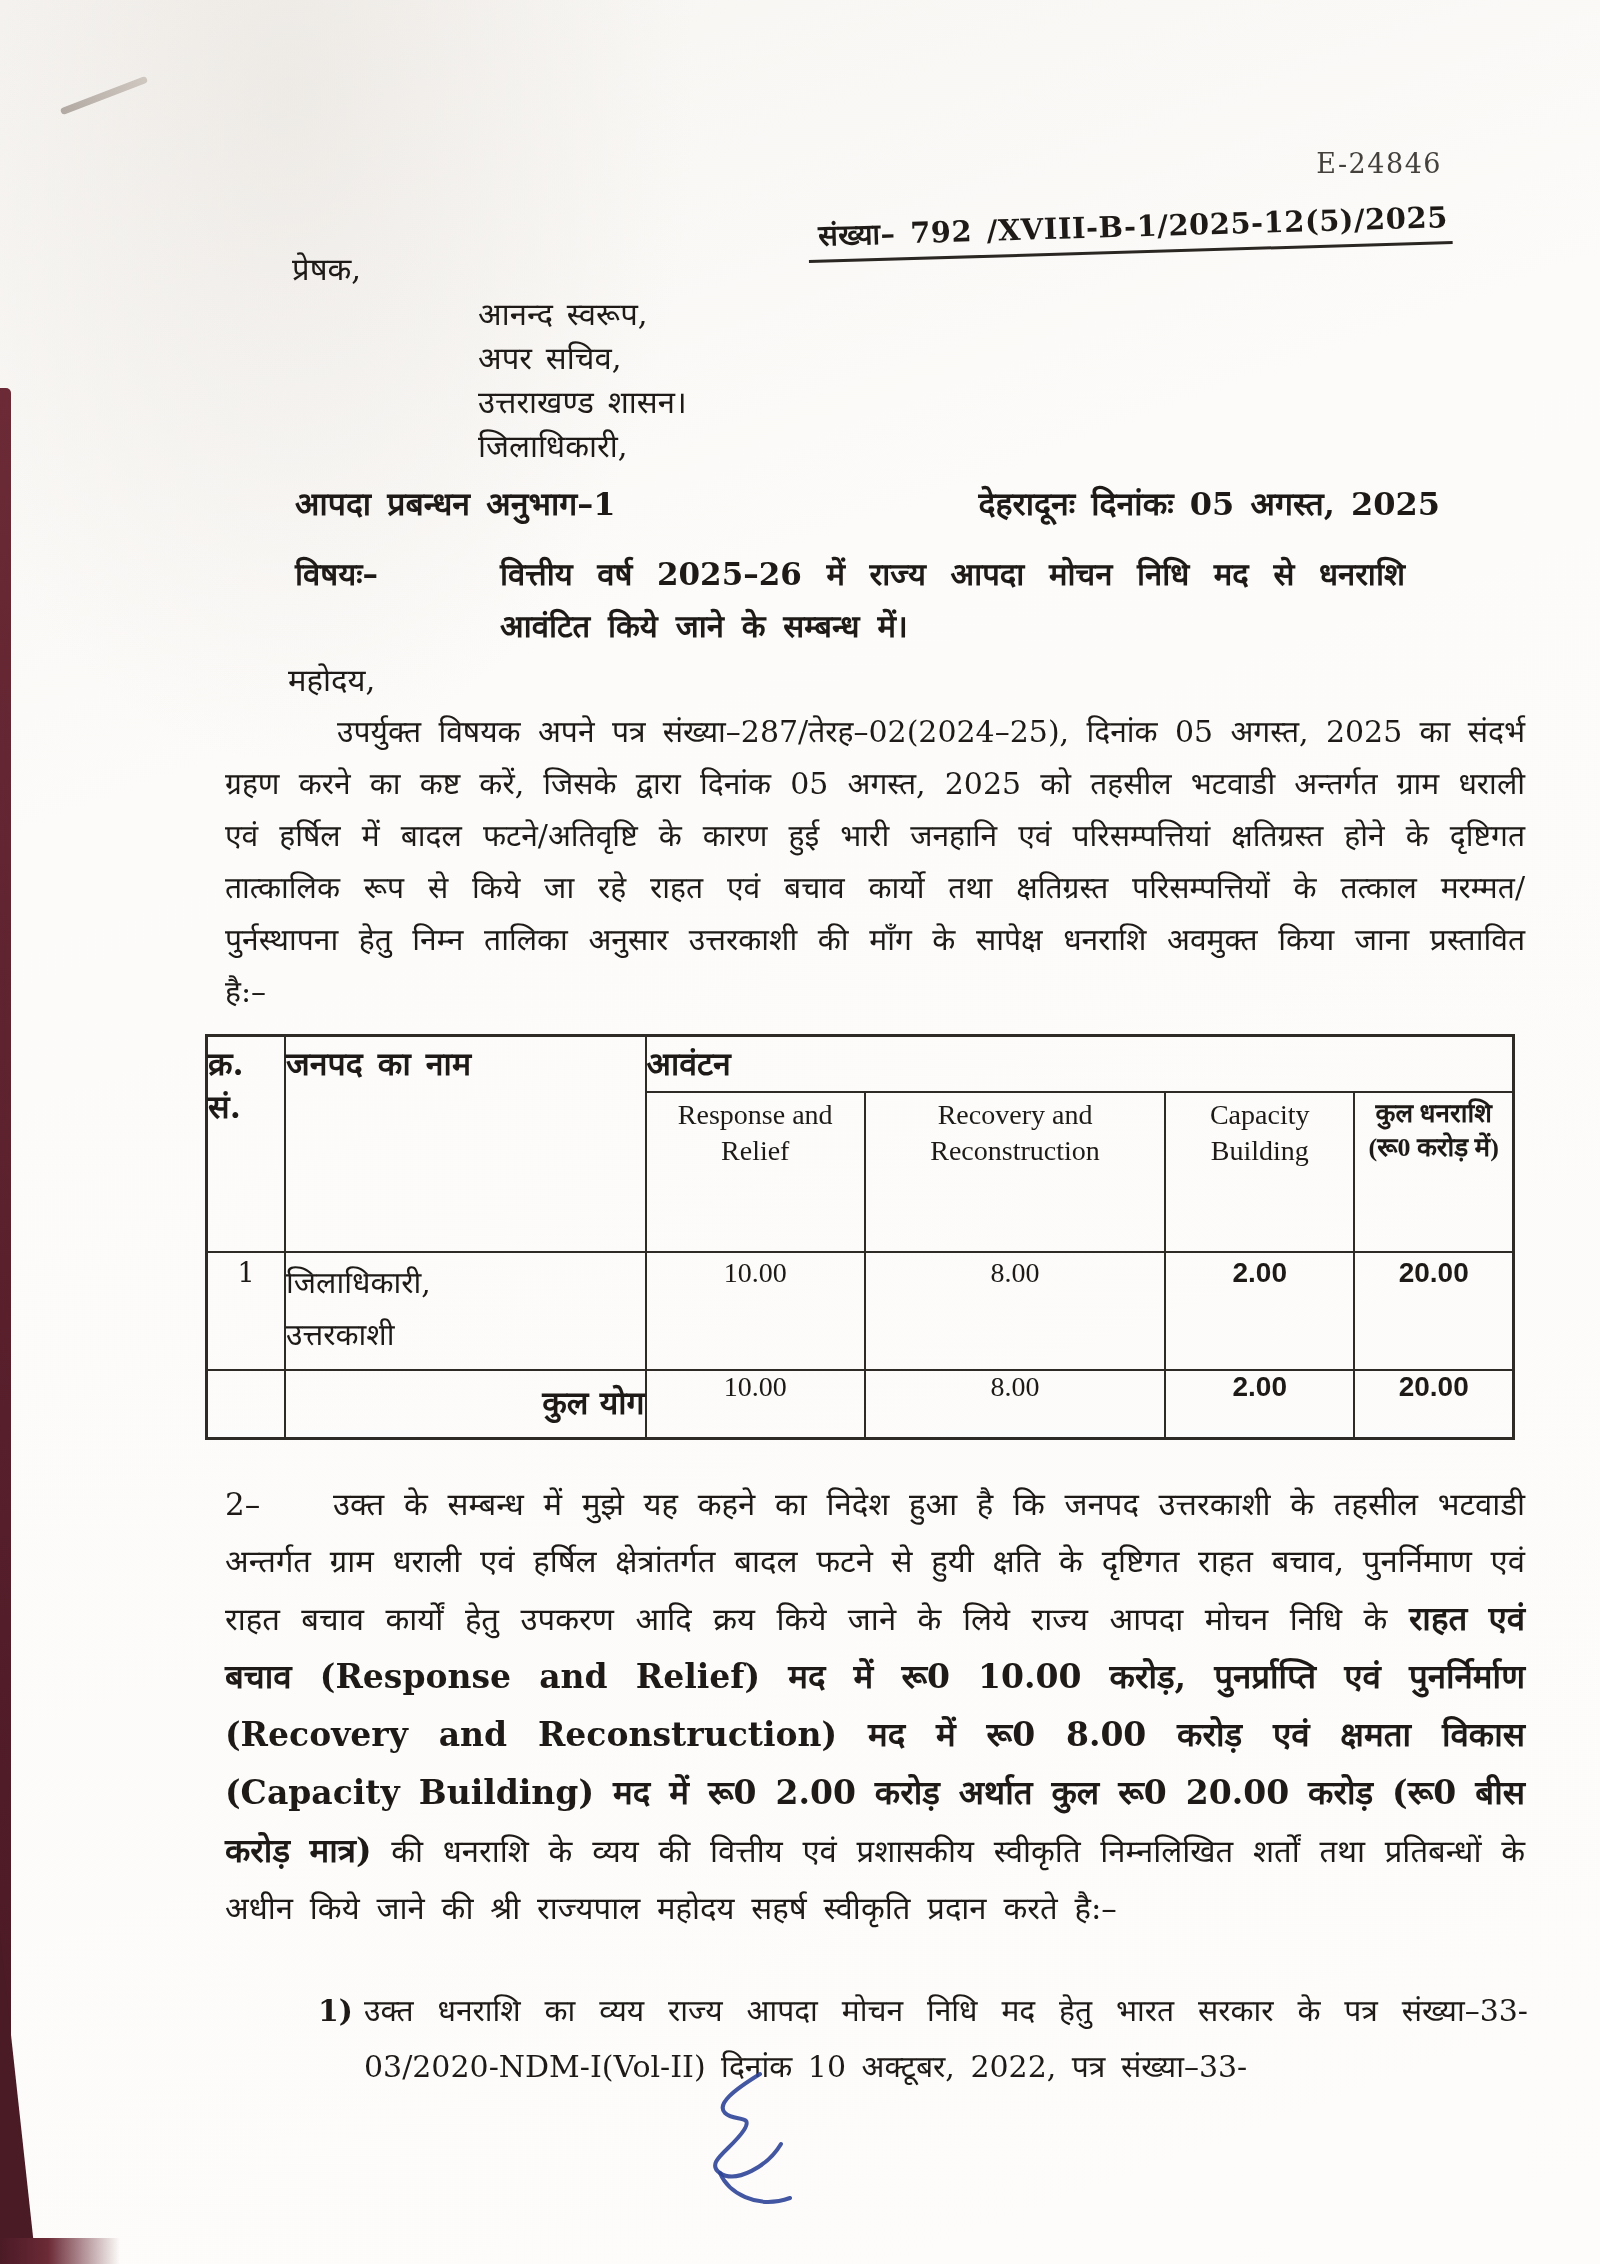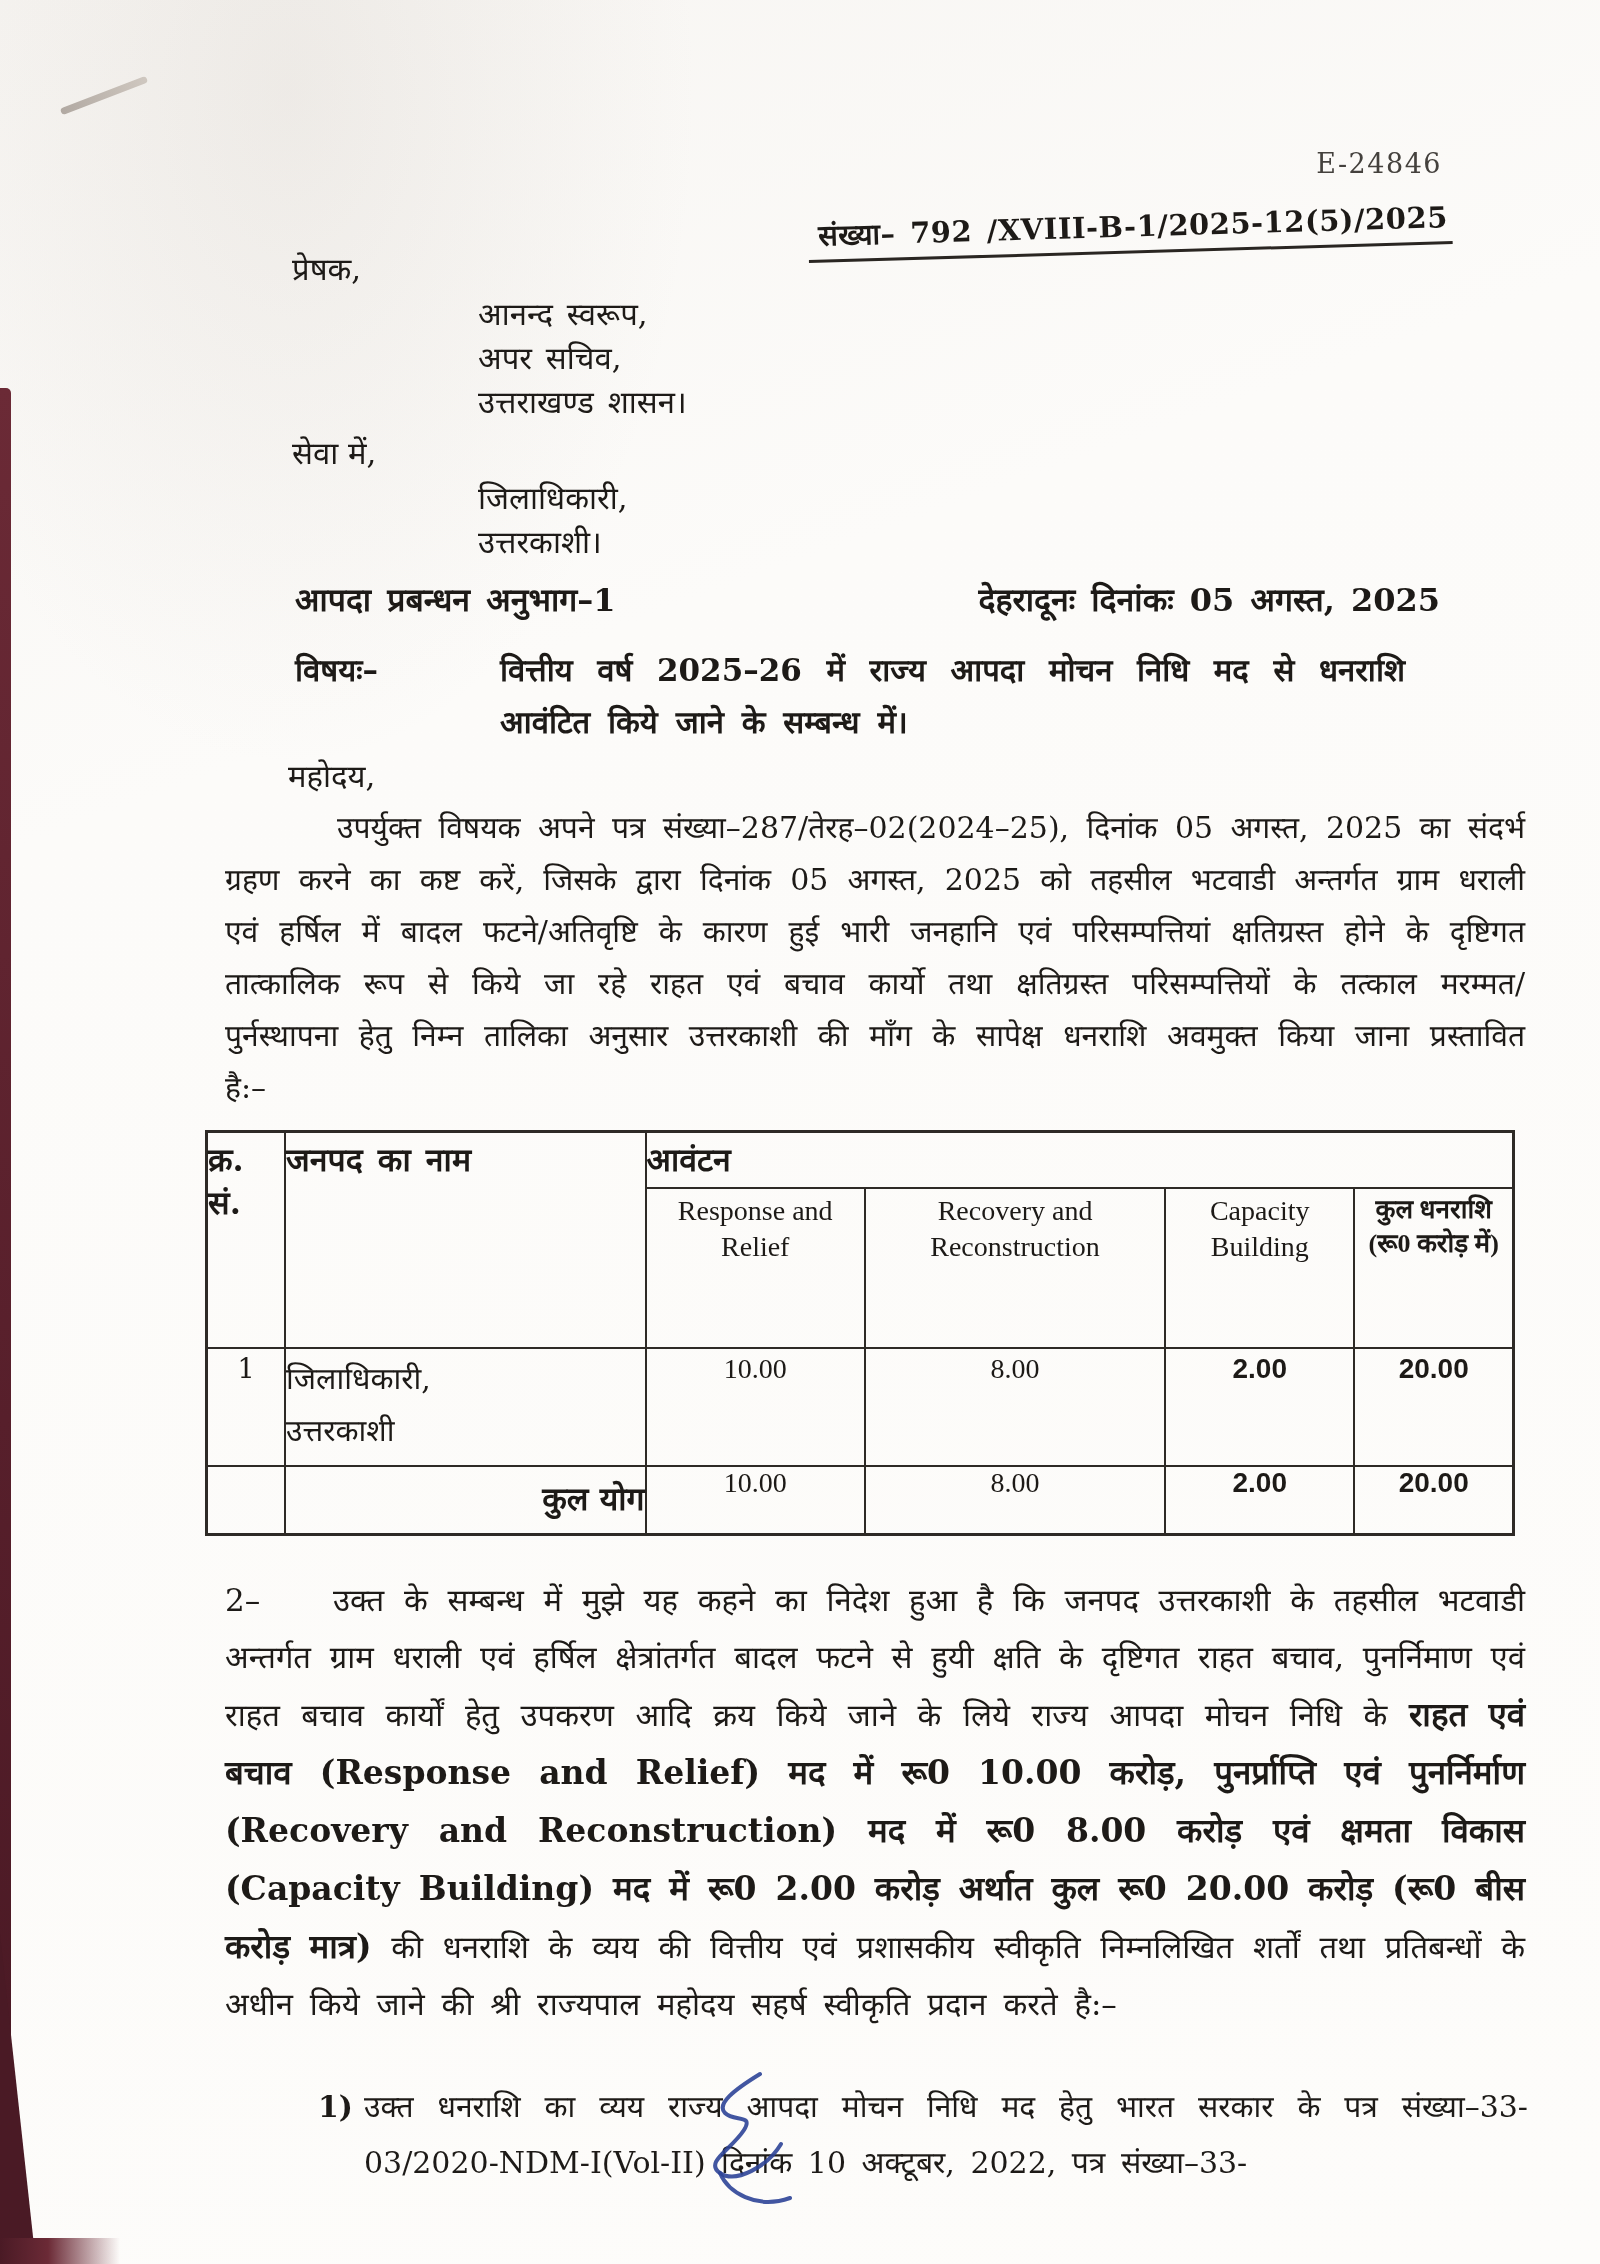--- a/index.html
+++ b/index.html
@@ -131,23 +131,21 @@
   <div class="file-no">E-24846</div>
   <div class="ref-line">संख्या– 792 /XVIII-B-1/2025-12(5)/2025</div>
 
   <div class="content">
 
     <div class="lbl">प्रेषक,</div>
     <div class="addr">आनन्द स्वरूप,</div>
     <div class="addr">अपर सचिव,</div>
     <div class="addr">उत्तराखण्ड शासन।</div>
 
-    <div class="lbl" style="margin-top:6px">सेवा में,</div>
     <div class="addr">जिलाधिकारी,</div>
-    <div class="addr">उत्तरकाशी।</div>
 
     <div class="section-row">
       <span>आपदा प्रबन्धन अनुभाग–1</span>
       <span>देहरादूनः दिनांकः  05 अगस्त, 2025</span>
     </div>
 
     <div class="subject-row">
       <span class="subject-label">विषयः–</span>
       <span class="subject-text">वित्तीय वर्ष 2025–26 में राज्य आपदा मोचन निधि मद से धनराशि आवंटित किये जाने के सम्बन्ध में।</span>
     </div>

